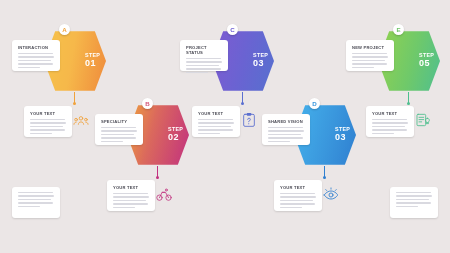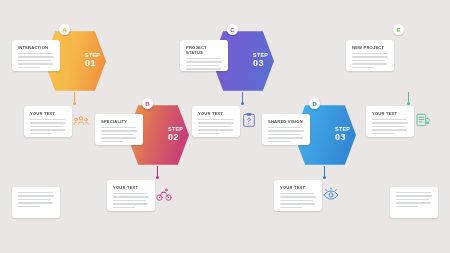--- a/index.html
+++ b/index.html
@@ -300,20 +300,28 @@
     </div>
     <div class="icon" style="left:49px;top:7px;">
       <svg width="16" height="16" viewBox="0 0 24 24" fill="none" stroke="#2f7fd0" stroke-width="1.3" stroke-linecap="round" stroke-linejoin="round">
         <path d="M1.8 12s3.8-6 10.2-6 10.2 6 10.2 6-3.8 6-10.2 6S1.8 12 1.8 12z"></path>
         <circle cx="12" cy="12" r="3"></circle>
         <path d="M12 3.2V1.4M5.4 5.2L4.2 3.9M18.6 5.2l1.2-1.3"></path>
       </svg>
     </div>
   </div>
 
+  <div class="shape" style="left:378px;top:30px;background:linear-gradient(105deg,#93d24e 0%,#6fc96a 55%,#4fbf8f 100%);">
+    <div class="inner">
+      <div class="steptxt">
+        <span>STEP</span>
+        <span class="num">05</span>
+      </div>
+    </div>
+  </div>
   <div class="letter" style="left:393px;top:24px;color:#6fc468;">
     <span>E</span>
   </div>
 
   <div class="card" style="left:346px;top:40px;width:48px;height:31px;">
     <p class="ttl">NEW PROJECT</p>
     <span class="lines">
         <i></i>
         <i></i>
         <i></i>

